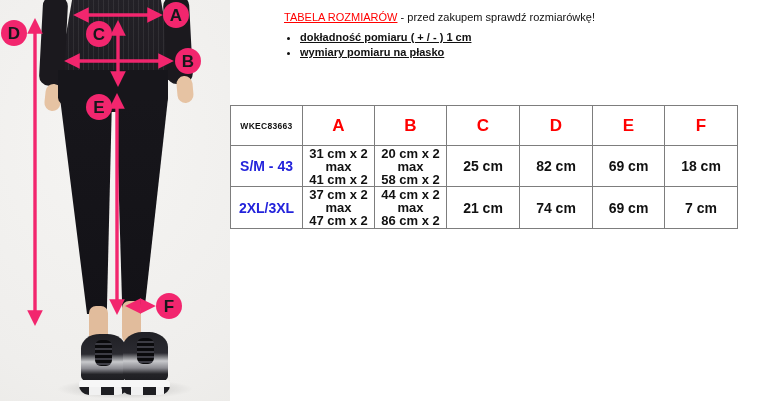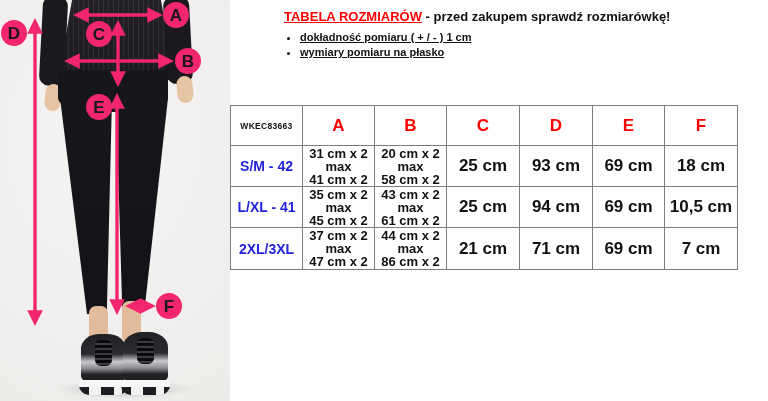--- a/index.html
+++ b/index.html
@@ -54,39 +54,39 @@
       linear-gradient(180deg,#f7f7f7 0 7px, rgba(0,0,0,0) 7px),
       linear-gradient(90deg,#1e1e22 0 20%, #f1f1f1 20% 45%, #1e1e22 45% 72%, #f1f1f1 72% 88%, #1e1e22 88%);
   }
   .ground-shadow{
     left:56px;top:379px;width:138px;height:20px;
     background:radial-gradient(ellipse at center, rgba(0,0,0,0.20) 0%, rgba(0,0,0,0) 70%);
   }
   .annotations{left:0;top:0;width:230px;height:401px;pointer-events:none;}
   
   .header-block{position:absolute;left:284px;top:9px;width:470px;color:#111;}
-  .title-line{font-size:13px;font-weight:bold;line-height:16px;white-space:nowrap;}
+  .title-line{font-size:11px;font-weight:normal;line-height:16px;white-space:nowrap;}
   .title-line .hl{color:#ff0000;text-decoration:underline;}
   .header-block ul{margin:5px 0 0 16px;padding:0;text-decoration:underline;}
   .header-block li{font-size:11px;font-weight:bold;line-height:15px;}
   table.size-table{
     position:absolute;left:230px;top:105px;width:507px;
     border-collapse:collapse;table-layout:fixed;
   }
   .size-table th,.size-table td{
     border:1px solid #7d7d7d;text-align:center;vertical-align:middle;
     padding:0;color:#111;font-weight:bold;background:#fff;
   }
   .size-table thead tr{height:40px;}
   .size-table tbody tr{height:41px;}
   .size-table tbody tr:last-child{height:42px;}
   th.code{font-size:8.5px;letter-spacing:0.3px;}
   th.letter{font-size:17px;color:#ff0000;}
   td.size-label{font-size:14px;color:#2323db;}
-  td.val{font-size:17px;white-space:pre-line;}
+  td.val{font-size:14px;white-space:pre-line;}
   td.val.ml{font-size:13px;line-height:13px;}
 </style>
 </head>
 <body>
 
 <div class="photo-panel">
   <div class="torso"></div>
   <div class="sleeve left"></div>
   <div class="sleeve right"></div>
   <div class="hand left"></div>
@@ -161,52 +161,39 @@
       <th class="letter">A</th>
       <th class="letter">B</th>
       <th class="letter">C</th>
       <th class="letter">D</th>
       <th class="letter">E</th>
       <th class="letter">F</th>
     </tr>
   </thead>
   <tbody>
     <tr>
-      <td class="size-label">S/M - 42</td>
+      <td class="size-label">S/M - 43</td>
       <td class="val ml">31 cm x 2
 max
 41 cm x 2</td>
       <td class="val ml">20 cm x 2
 max
 58 cm x 2</td>
       <td class="val">25 cm</td>
-      <td class="val">93 cm</td>
+      <td class="val">82 cm</td>
       <td class="val">69 cm</td>
       <td class="val">18 cm</td>
-    </tr>
-    <tr>
-      <td class="size-label">L/XL - 41</td>
-      <td class="val ml">35 cm x 2
-max
-45 cm x 2</td>
-      <td class="val ml">43 cm x 2
-max
-61 cm x 2</td>
-      <td class="val">25 cm</td>
-      <td class="val">94 cm</td>
-      <td class="val">69 cm</td>
-      <td class="val">10,5 cm</td>
     </tr>
     <tr>
       <td class="size-label">2XL/3XL</td>
       <td class="val ml">37 cm x 2
 max
 47 cm x 2</td>
       <td class="val ml">44 cm x 2
 max
 86 cm x 2</td>
       <td class="val">21 cm</td>
-      <td class="val">71 cm</td>
+      <td class="val">74 cm</td>
       <td class="val">69 cm</td>
       <td class="val">7 cm</td>
     </tr>
   </tbody>
 </table>
 
 </body></html>

